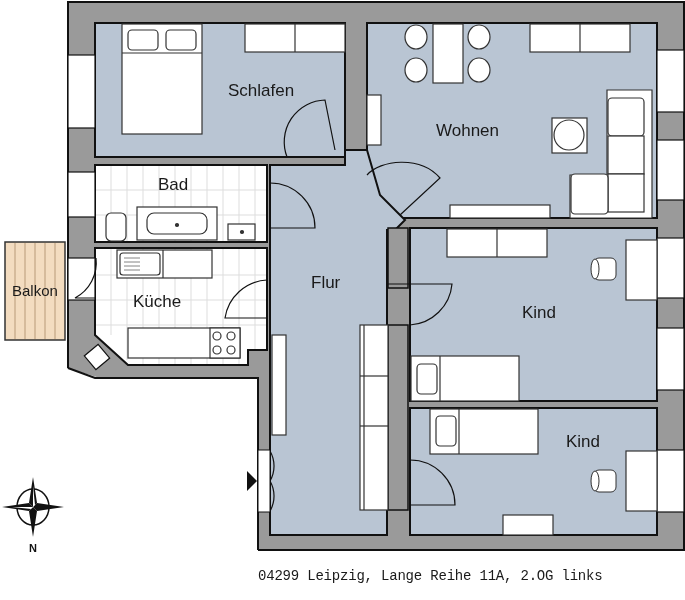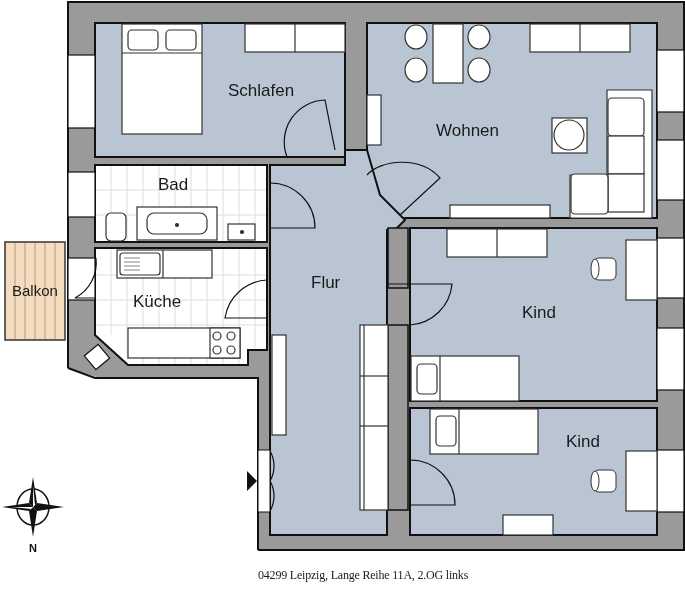--- a/index.html
+++ b/index.html
@@ -2,21 +2,21 @@
 <html><head>
 <meta charset="utf-8">
 <style>
   html, body { margin:0; padding:0; background:#ffffff; }
   body { width:685px; height:600px; position:relative; overflow:hidden; font-family:"Liberation Sans", sans-serif; }
   #plan { position:absolute; left:0; top:0; width:685px; height:600px; }
   .room-label { font-family:"Liberation Sans", sans-serif; font-size:17px; fill:#1a1a1a; }
   .room-label-sm { font-family:"Liberation Sans", sans-serif; font-size:15px; fill:#1a1a1a; }
   .address {
     position:absolute; left:258px; top:568px; width:425px;
-    font-family:Liberation Serif, serif; font-size:12px; color:#1a1a1a;
+    font-family:Liberation Mono, monospace; font-size:14px; color:#1a1a1a;
     white-space:nowrap; letter-spacing:-0.2px;
   }
   .compass-n { font-family:"Liberation Sans", sans-serif; font-size:11px; font-weight:bold; fill:#111; }
 </style>
 </head>
 <body>
 
 <svg id="plan" viewBox="0 0 685 600" xmlns="http://www.w3.org/2000/svg">
 
   <g>

